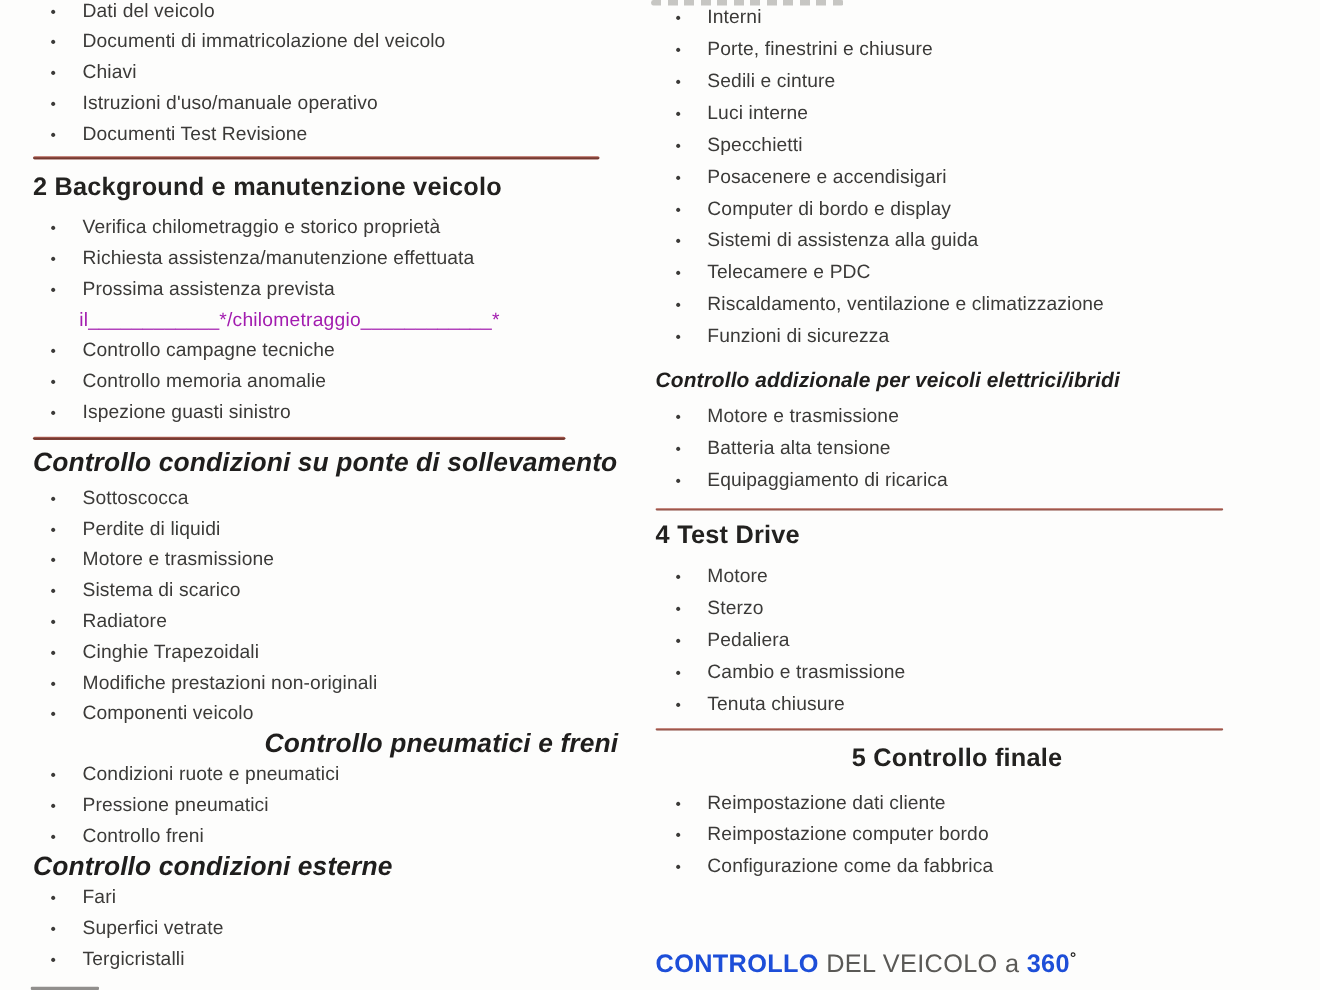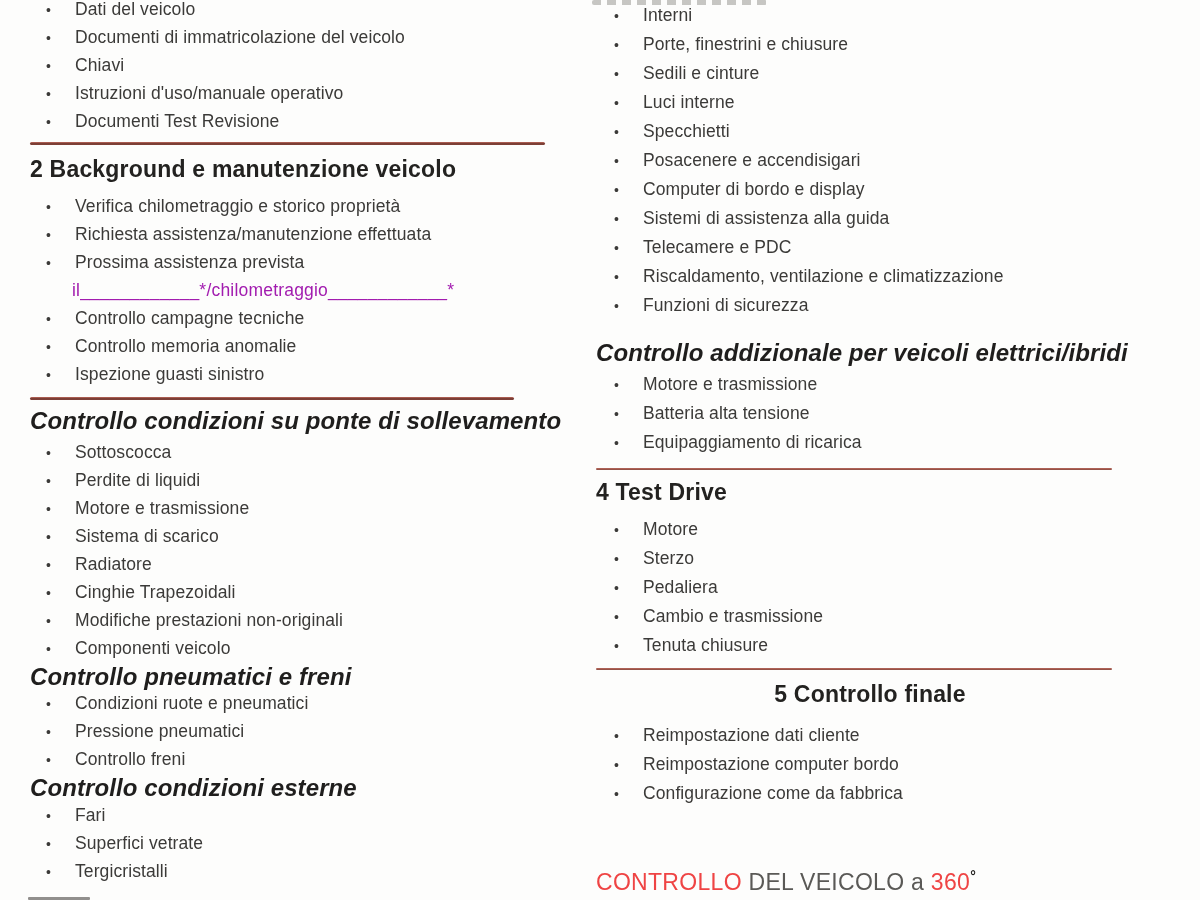--- a/index.html
+++ b/index.html
@@ -50,21 +50,21 @@
   }
   .divider.thin {
     height:2px;
     background:linear-gradient(180deg,#b96a5e 0%, #8a4a40 100%);
   }
   .fill-line {
     font-size:17.5px; line-height:26px; color:#a21caf;
     padding-left:42px; letter-spacing:0.2px;
   }
   .footer-line1 { font-size:23px; line-height:30px; color:#5a5956; letter-spacing:0.3px; }
-  .footer-line1 .b { font-weight:400; color:#ef4444;margin-top:12px; }
+  .footer-line1 .b { font-weight:700; color:#1d4ed8;margin-top:12px; }
   .footer-line1 .sup { font-size:14px; vertical-align:9px; font-weight:700; color:#1d1c1b; }
 
   
   .frag-top {
     position:absolute; left:592px; top:0; width:175px; height:5px;
     background:repeating-linear-gradient(90deg,#9a9994 0 9px, transparent 9px 15px);
     opacity:0.55; border-radius:2px;
   }
   .frag-bottom {
     position:absolute; left:28px; top:897px; width:62px; height:3px;
@@ -74,27 +74,27 @@
   
   .ul-l1 { margin-top:-4px; }
   .div-l1 { margin-top:6px; width:515px; }
   .h-l2 { margin-top:10px; }
   .ul-l2a { margin-top:10px; }
   .ul-l2b { margin-top:2px; }
   .div-l2 { margin-top:8px; width:484px; }
   .h-l3 { margin-top:11px; }
   .sub-l3a { margin-top:8px; }
   .ul-l3a { margin-top:5px; }
-  .sub-l3b { margin-top:1px; }
+  .sub-l3b { margin-top:1px;text-align:right; }
   .ul-l3b { margin-top:0px; }
   .sub-l3c { margin-top:1px; }
   .ul-l3c { margin-top:1px; }
 
   .ul-r1 { margin-top:1px; }
-  .sub-r2 { margin-top:20px; font-size:24px; }
+  .sub-r2 { margin-top:14px; font-size:19px; }
   .ul-r2 { margin-top:4px; }
   .div-r1 { margin-top:11px; width:516px; }
   .h-r3 { margin-top:8px; }
   .ul-r3 { margin-top:9px; }
   .div-r2 { margin-top:8px; width:516px; }
   .h-r4 { margin-top:10px;text-align:center; }
   .ul-r4 { margin-top:13px; }
   .f-line1 { margin-top:53px; }
 </style>
 </head>

